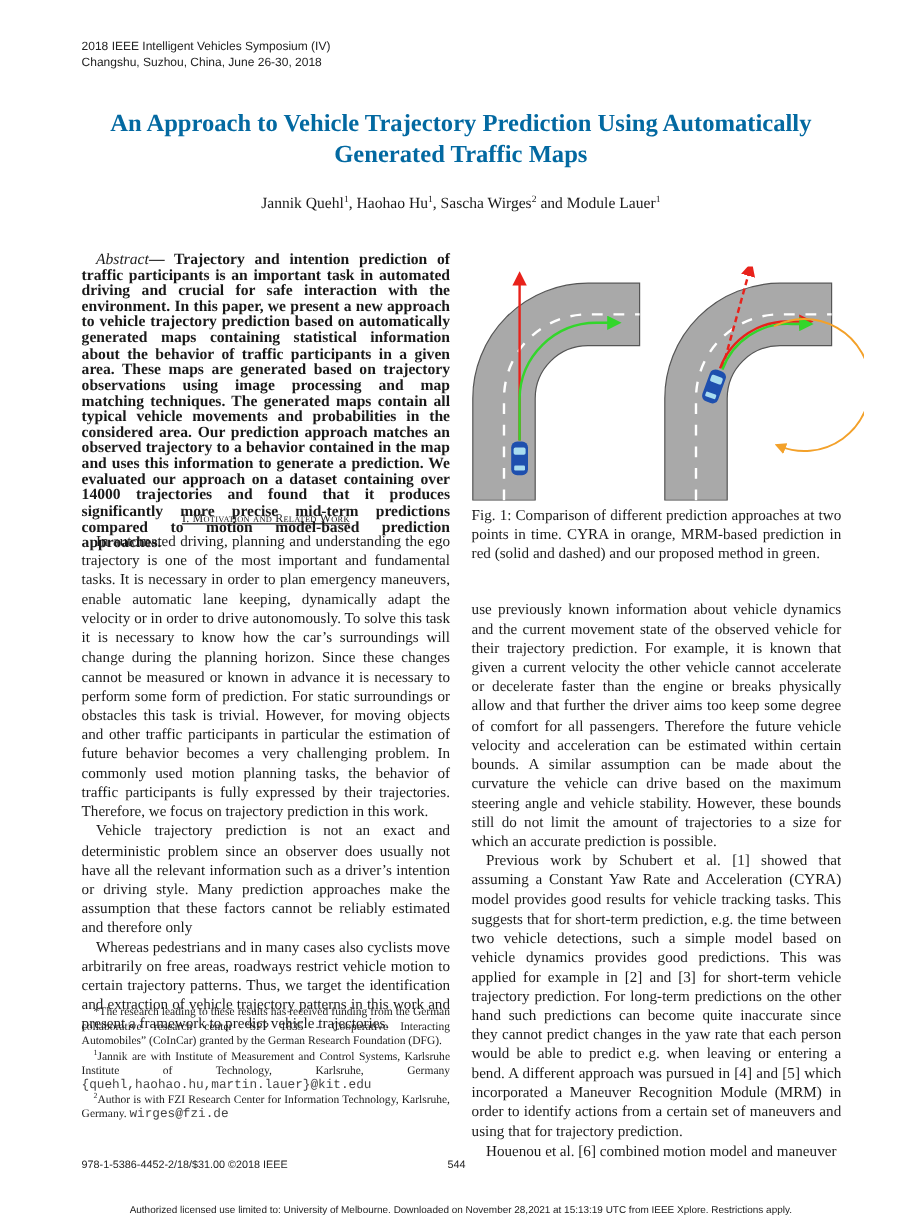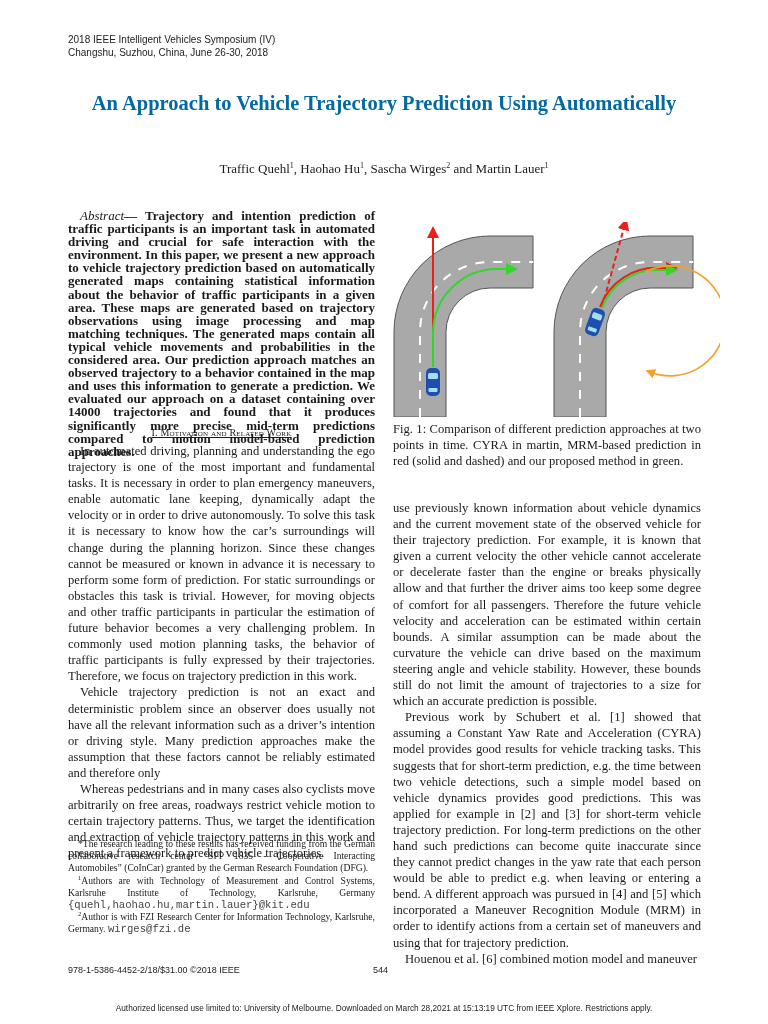--- a/index.html
+++ b/index.html
@@ -54,41 +54,42 @@
 </head>
 <body>
 
 <div class="conf-header">
   <div>2018 IEEE Intelligent Vehicles Symposium (IV)</div>
   <div>Changshu, Suzhou, China, June 26-30, 2018</div>
 </div>
 
 <div class="title">
   <div>An Approach to Vehicle Trajectory Prediction Using Automatically</div>
+  <div>Generated Traffic Maps</div>
 </div>
 
 <div class="authors">
-  <span>Traffic Quehl</span><sup>1</sup><span>, </span><span>Haohao Hu</span><sup>1</sup><span>, </span><span>Sascha Wirges</span><sup>2</sup><span> and </span><span>Martin Lauer</span><sup>1</sup>
+  <span>Jannik Quehl</span><sup>1</sup><span>, </span><span>Haohao Hu</span><sup>1</sup><span>, </span><span>Sascha Wirges</span><sup>2</sup><span> and </span><span>Module Lauer</span><sup>1</sup>
 </div>
 
 <div class="col-left abstract">
   <span class="label">Abstract</span><span>— </span><span>Trajectory and intention prediction of traffic participants is an important task in automated driving and crucial for safe interaction with the environment. In this paper, we present a new approach to vehicle trajectory prediction based on automatically generated maps containing statistical information about the behavior of traffic participants in a given area. These maps are generated based on trajectory observations using image processing and map matching techniques. The generated maps contain all typical vehicle movements and probabilities in the considered area. Our prediction approach matches an observed trajectory to a behavior contained in the map and uses this information to generate a prediction. We evaluated our approach on a dataset containing over 14000 trajectories and found that it produces significantly more precise mid-term predictions compared to motion model-based prediction approaches.</span>
 </div>
 
 <div class="section-heading">I. Motivation and Related Work</div>
 
 <div class="col-left body-left">
   <p class="para">In automated driving, planning and understanding the ego trajectory is one of the most important and fundamental tasks. It is necessary in order to plan emergency maneuvers, enable automatic lane keeping, dynamically adapt the velocity or in order to drive autonomously. To solve this task it is necessary to know how the car’s surroundings will change during the planning horizon. Since these changes cannot be measured or known in advance it is necessary to perform some form of prediction. For static surroundings or obstacles this task is trivial. However, for moving objects and other traffic participants in particular the estimation of future behavior becomes a very challenging problem. In commonly used motion planning tasks, the behavior of traffic participants is fully expressed by their trajectories. Therefore, we focus on trajectory prediction in this work.</p>
   <p class="para">Vehicle trajectory prediction is not an exact and deterministic problem since an observer does usually not have all the relevant information such as a driver’s intention or driving style. Many prediction approaches make the assumption that these factors cannot be reliably estimated and therefore only</p>
   <p class="para">Whereas pedestrians and in many cases also cyclists move arbitrarily on free areas, roadways restrict vehicle motion to certain trajectory patterns. Thus, we target the identification and extraction of vehicle trajectory patterns in this work and present a framework to predict vehicle trajectories.</p>
 </div>
 
 <div class="col-left footnotes">
   <p><span>*</span><span>The research leading to these results has received funding from the German collaborative research center “SPP 1835 - Cooperative Interacting Automobiles” (CoInCar) granted by the German Research Foundation (DFG).</span></p>
-  <p><sup>1</sup><span>Authors are with Technology of Measurement and Control Systems, Karlsruhe Institute of Technology, Karlsruhe, Germany </span><span class="mono">{quehl,haohao.hu,martin.lauer}@kit.edu</span></p>
+  <p><sup>1</sup><span>Jannik are with Institute of Measurement and Control Systems, Karlsruhe Institute of Technology, Karlsruhe, Germany </span><span class="mono">{quehl,haohao.hu,martin.lauer}@kit.edu</span></p>
   <p><sup>2</sup><span>Author is with FZI Research Center for Information Technology, Karlsruhe, Germany. </span><span class="mono">wirges@fzi.de</span></p>
 </div>
 
 <div class="figure">
   <svg width="330" height="195" viewBox="0 0 330 195">
     <defs>
       <marker id="arrRed" markerWidth="6" markerHeight="6" refX="3" refY="3" orient="auto">
           <path d="M0,0 L6,3 L0,6 Z" fill="#e8221b"></path>
         </marker>
       <marker id="arrGreen" markerWidth="6" markerHeight="6" refX="3" refY="3" orient="auto">
@@ -120,25 +121,25 @@
       <path d="M95,50 A55,55 0 1 1 100,150" fill="none" stroke="#f3a12a" stroke-width="1.6" marker-end="url(#arrOrange)"></path>
       <g transform="translate(45,100) rotate(20)">
         <rect x="-7" y="-14" width="14" height="28" rx="5" fill="#1e4fae"></rect>
         <rect x="-5" y="-9" width="10" height="6" rx="1.5" fill="#a8dcf0"></rect>
         <rect x="-4.5" y="6" width="9" height="4" rx="1" fill="#a8dcf0"></rect>
       </g>
     </g>
   </svg>
 </div>
 
-<div class="col-right caption">Fig. 1: Comparison of different prediction approaches at two points in time. CYRA in martin, MRM-based prediction in red (solid and dashed) and our proposed method in green.</div>
+<div class="col-right caption">Fig. 1: Comparison of different prediction approaches at two points in time. CYRA in orange, MRM-based prediction in red (solid and dashed) and our proposed method in green.</div>
 
 <div class="col-right body-right">
   <p class="para" style="text-indent:0">use previously known information about vehicle dynamics and the current movement state of the observed vehicle for their trajectory prediction. For example, it is known that given a current velocity the other vehicle cannot accelerate or decelerate faster than the engine or breaks physically allow and that further the driver aims too keep some degree of comfort for all passengers. Therefore the future vehicle velocity and acceleration can be estimated within certain bounds. A similar assumption can be made about the curvature the vehicle can drive based on the maximum steering angle and vehicle stability. However, these bounds still do not limit the amount of trajectories to a size for which an accurate prediction is possible.</p>
   <p class="para">Previous work by Schubert et al. [1] showed that assuming a Constant Yaw Rate and Acceleration (CYRA) model provides good results for vehicle tracking tasks. This suggests that for short-term prediction, e.g. the time between two vehicle detections, such a simple model based on vehicle dynamics provides good predictions. This was applied for example in [2] and [3] for short-term vehicle trajectory prediction. For long-term predictions on the other hand such predictions can become quite inaccurate since they cannot predict changes in the yaw rate that each person would be able to predict e.g. when leaving or entering a bend. A different approach was pursued in [4] and [5] which incorporated a Maneuver Recognition Module (MRM) in order to identify actions from a certain set of maneuvers and using that for trajectory prediction.</p>
   <p class="para">Houenou et al. [6] combined motion model and maneuver</p>
 </div>
 
 <div class="page-footer">
   <span class="isbn">978-1-5386-4452-2/18/$31.00 ©2018 IEEE</span>
   <span class="page-num">544</span>
 </div>
-<div class="license">Authorized licensed use limited to: University of Melbourne. Downloaded on March 28,2021 at 15:13:19 UTC from IEEE Xplore.  Restrictions apply.</div>
+<div class="license">Authorized licensed use limited to: University of Melbourne. Downloaded on November 28,2021 at 15:13:19 UTC from IEEE Xplore.  Restrictions apply.</div>
 
 </body></html>

